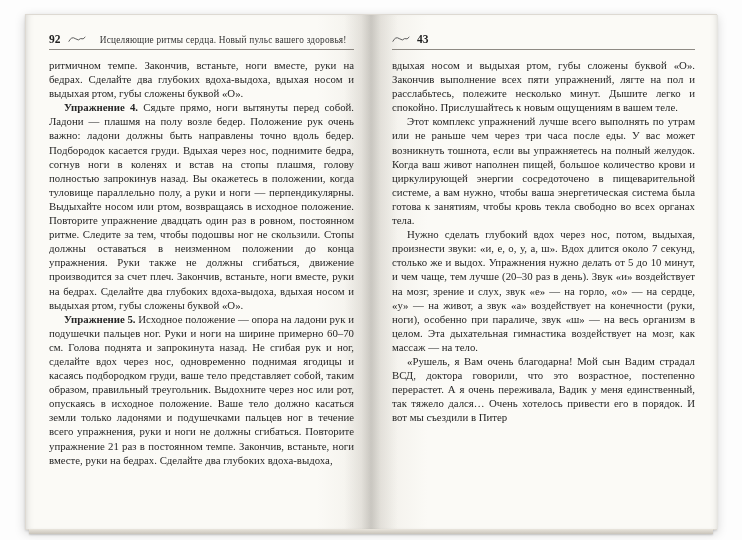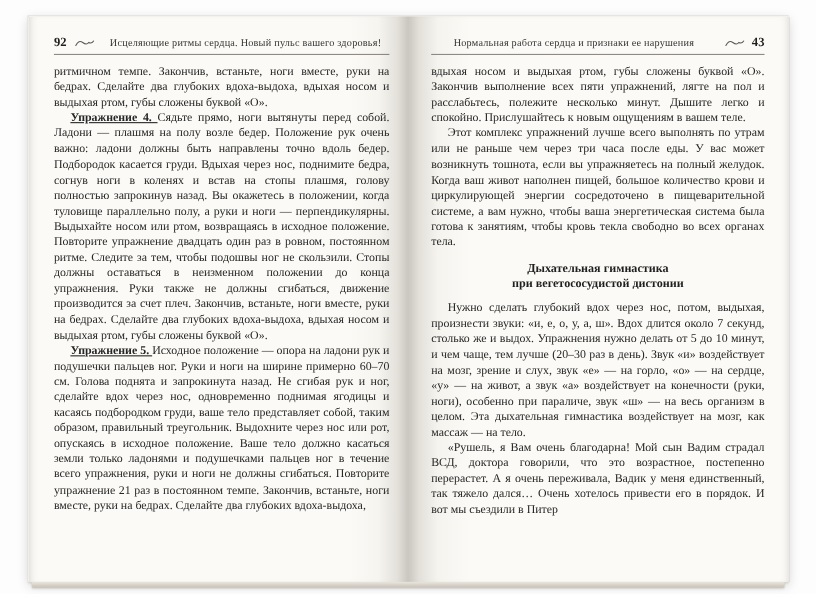--- a/index.html
+++ b/index.html
@@ -24,21 +24,21 @@
   .page-left  .page-inner{left:23px;right:18px;}
   .page-right .page-inner{left:20px;right:23px;}
   .page-header{display:flex;align-items:center;gap:7px;font-size:9.3px;color:#3a3a3a;height:13px;}
   .pagenum{font-weight:bold;font-size:11.5px;color:#1f1f1f;line-height:13px;}
   .running-title{flex:1;text-align:center;letter-spacing:.2px;white-space:nowrap;overflow:hidden;color:#333;}
   .header-rule{height:1px;background:#8e8a84;margin-top:3px;}
   .text-col{margin-top:8px;font-size:10.8px;line-height:14.1px;color:#262626;
         text-align:justify;hyphens:auto;-webkit-hyphens:auto;}
   .para{margin:0;}
   .para.indent{text-indent:15px;}
-  .para strong{font-weight:bold;text-decoration:underline;}
+  .para strong{font-weight:bold;}
   .section-heading{font-weight:bold;text-align:center;font-size:11px;line-height:14px;
         margin:10px 0 8px;color:#1f1f1f;}
   .ornament{display:inline-flex;align-items:center;}
   .ornament svg{display:block;}
 </style>
 </head>
 <body>
 
 <div class="stage">
   <div class="book">
@@ -59,33 +59,31 @@
             <p class="para">ритмичном темпе. Закончив, встаньте, ноги вместе, руки на бедрах. Сделайте два глубоких вдоха-выдоха, вдыхая носом и выдыхая ртом, губы сложены буквой «О».</p>
             <p class="para indent"><strong>Упражнение 4. </strong>Сядьте прямо, ноги вытянуты перед собой. Ладони — плашмя на полу возле бедер. Положение рук очень важно: ладони должны быть направлены точно вдоль бедер. Подбородок касается груди. Вдыхая через нос, поднимите бедра, согнув ноги в коленях и встав на стопы плашмя, голову полностью запрокинув назад. Вы окажетесь в положении, когда туловище параллельно полу, а руки и ноги — перпендикулярны. Выдыхайте носом или ртом, возвращаясь в исходное положение. Повторите упражнение двадцать один раз в ровном, постоянном ритме. Следите за тем, чтобы подошвы ног не скользили. Стопы должны оставаться в неизменном положении до конца упражнения. Руки также не должны сгибаться, движение производится за счет плеч. Закончив, встаньте, ноги вместе, руки на бедрах. Сделайте два глубоких вдоха-выдоха, вдыхая носом и выдыхая ртом, губы сложены буквой «О».</p>
             <p class="para indent"><strong>Упражнение 5. </strong>Исходное положение — опора на ладони рук и подушечки пальцев ног. Руки и ноги на ширине примерно 60–70 см. Голова поднята и запрокинута назад. Не сгибая рук и ног, сделайте вдох через нос, одновременно поднимая ягодицы и касаясь подбородком груди, ваше тело представляет собой, таким образом, правильный треугольник. Выдохните через нос или рот, опускаясь в исходное положение. Ваше тело должно касаться земли только ладонями и подушечками пальцев ног в течение всего упражнения, руки и ноги не должны сгибаться. Повторите упражнение 21 раз в постоянном темпе. Закончив, встаньте, ноги вместе, руки на бедрах. Сделайте два глубоких вдоха-выдоха,</p>
           </div>
       </div>
     </div>
 
     <div class="page page-right">
       <div class="page-inner">
         <div class="page-header">
-          <span class="running-title">Нормальная работа сердца и признаки ее нарушения</span>
           <span class="ornament">
             <svg width="18" height="9" viewBox="0 0 20 10">
                 <path d="M1 7 Q4 1 8 4 T14 4 Q17 5.5 19 2.5" fill="none" stroke="#5a5a5a" stroke-width="1.1" stroke-linecap="round"></path>
               </svg>
           </span>
           <span class="pagenum">43</span>
         </div>
         <div class="header-rule"></div>
         <div class="text-col" id="right-blocks">
             <p class="para">вдыхая носом и выдыхая ртом, губы сложены буквой «О». Закончив выполнение всех пяти упражнений, лягте на пол и расслабьтесь, полежите несколько минут. Дышите легко и спокойно. Прислушайтесь к новым ощущениям в вашем теле.</p>
             <p class="para indent">Этот комплекс упражнений лучше всего выполнять по утрам или не раньше чем через три часа после еды. У вас может возникнуть тошнота, если вы упражняетесь на полный желудок. Когда ваш живот наполнен пищей, большое количество крови и циркулирующей энергии сосредоточено в пищеварительной системе, а вам нужно, чтобы ваша энергетическая система была готова к занятиям, чтобы кровь текла свободно во всех органах тела.</p>
-            <div class="section-heading">Дыхательная гимнастика<br>при вегетососудистой дистонии</div>
             <p class="para indent">Нужно сделать глубокий вдох через нос, потом, выдыхая, произнести звуки: «и, е, о, у, а, ш». Вдох длится около 7 секунд, столько же и выдох. Упражнения нужно делать от 5 до 10 минут, и чем чаще, тем лучше (20–30 раз в день). Звук «и» воздействует на мозг, зрение и слух, звук «е» — на горло, «о» — на сердце, «у» — на живот, а звук «а» воздействует на конечности (руки, ноги), особенно при параличе, звук «ш» — на весь организм в целом. Эта дыхательная гимнастика воздействует на мозг, как массаж — на тело.</p>
             <p class="para indent">«Рушель, я Вам очень благодарна! Мой сын Вадим страдал ВСД, доктора говорили, что это возрастное, постепенно перерастет. А я очень переживала, Вадик у меня единственный, так тяжело дался… Очень хотелось привести его в порядок. И вот мы съездили в Питер</p>
           </div>
       </div>
     </div>
 
     <div class="spine"></div>
   </div>
 </div>
 

